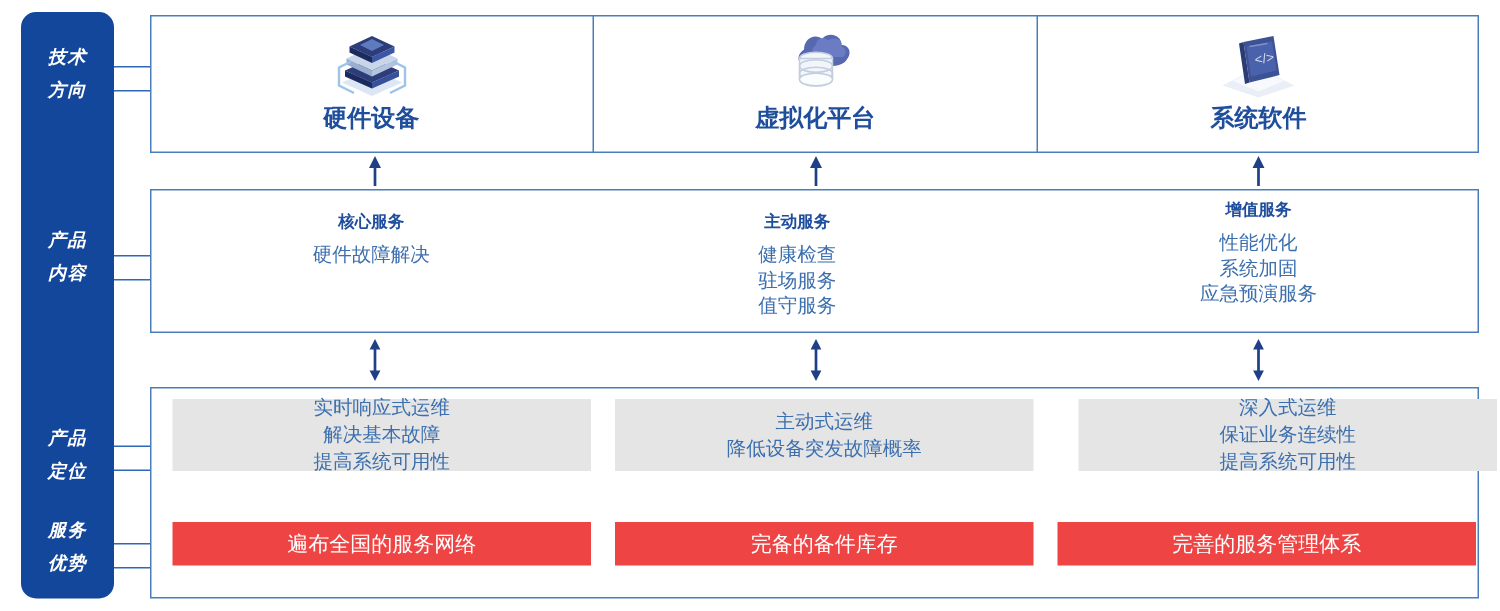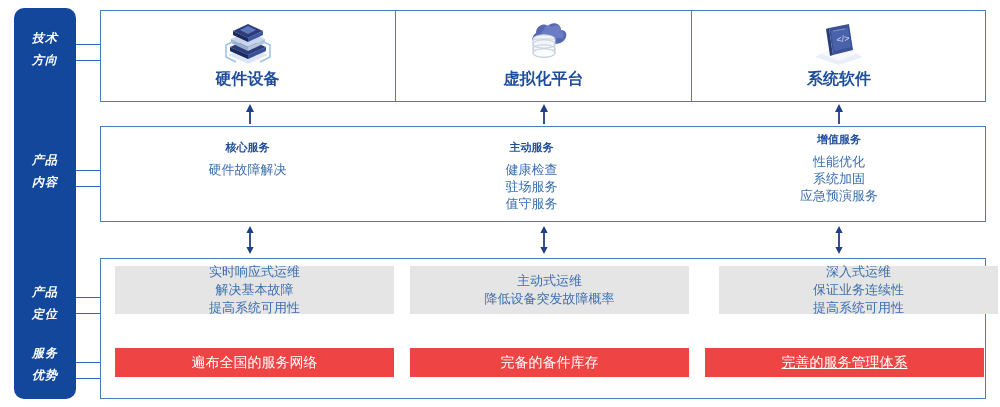--- a/index.html
+++ b/index.html
@@ -302,15 +302,15 @@
   </div>
 
   <div class="pos-card" style="left:705px; width:279px;margin-left:14px;">
     <div class="pos-item">深入式运维</div>
     <div class="pos-item">保证业务连续性</div>
     <div class="pos-item">提高系统可用性</div>
   </div>
 
   <div class="adv-bar" style="left:115px; width:279px;">遍布全国的服务网络</div>
   <div class="adv-bar" style="left:410px; width:279px;">完备的备件库存</div>
-  <div class="adv-bar" style="left:705px; width:279px;text-decoration:underline;">完善的服务管理体系</div>
+  <div class="adv-bar" style="left:705px; width:279px;">完善的服务管理体系</div>
 
 </div>
 
 </body></html>

